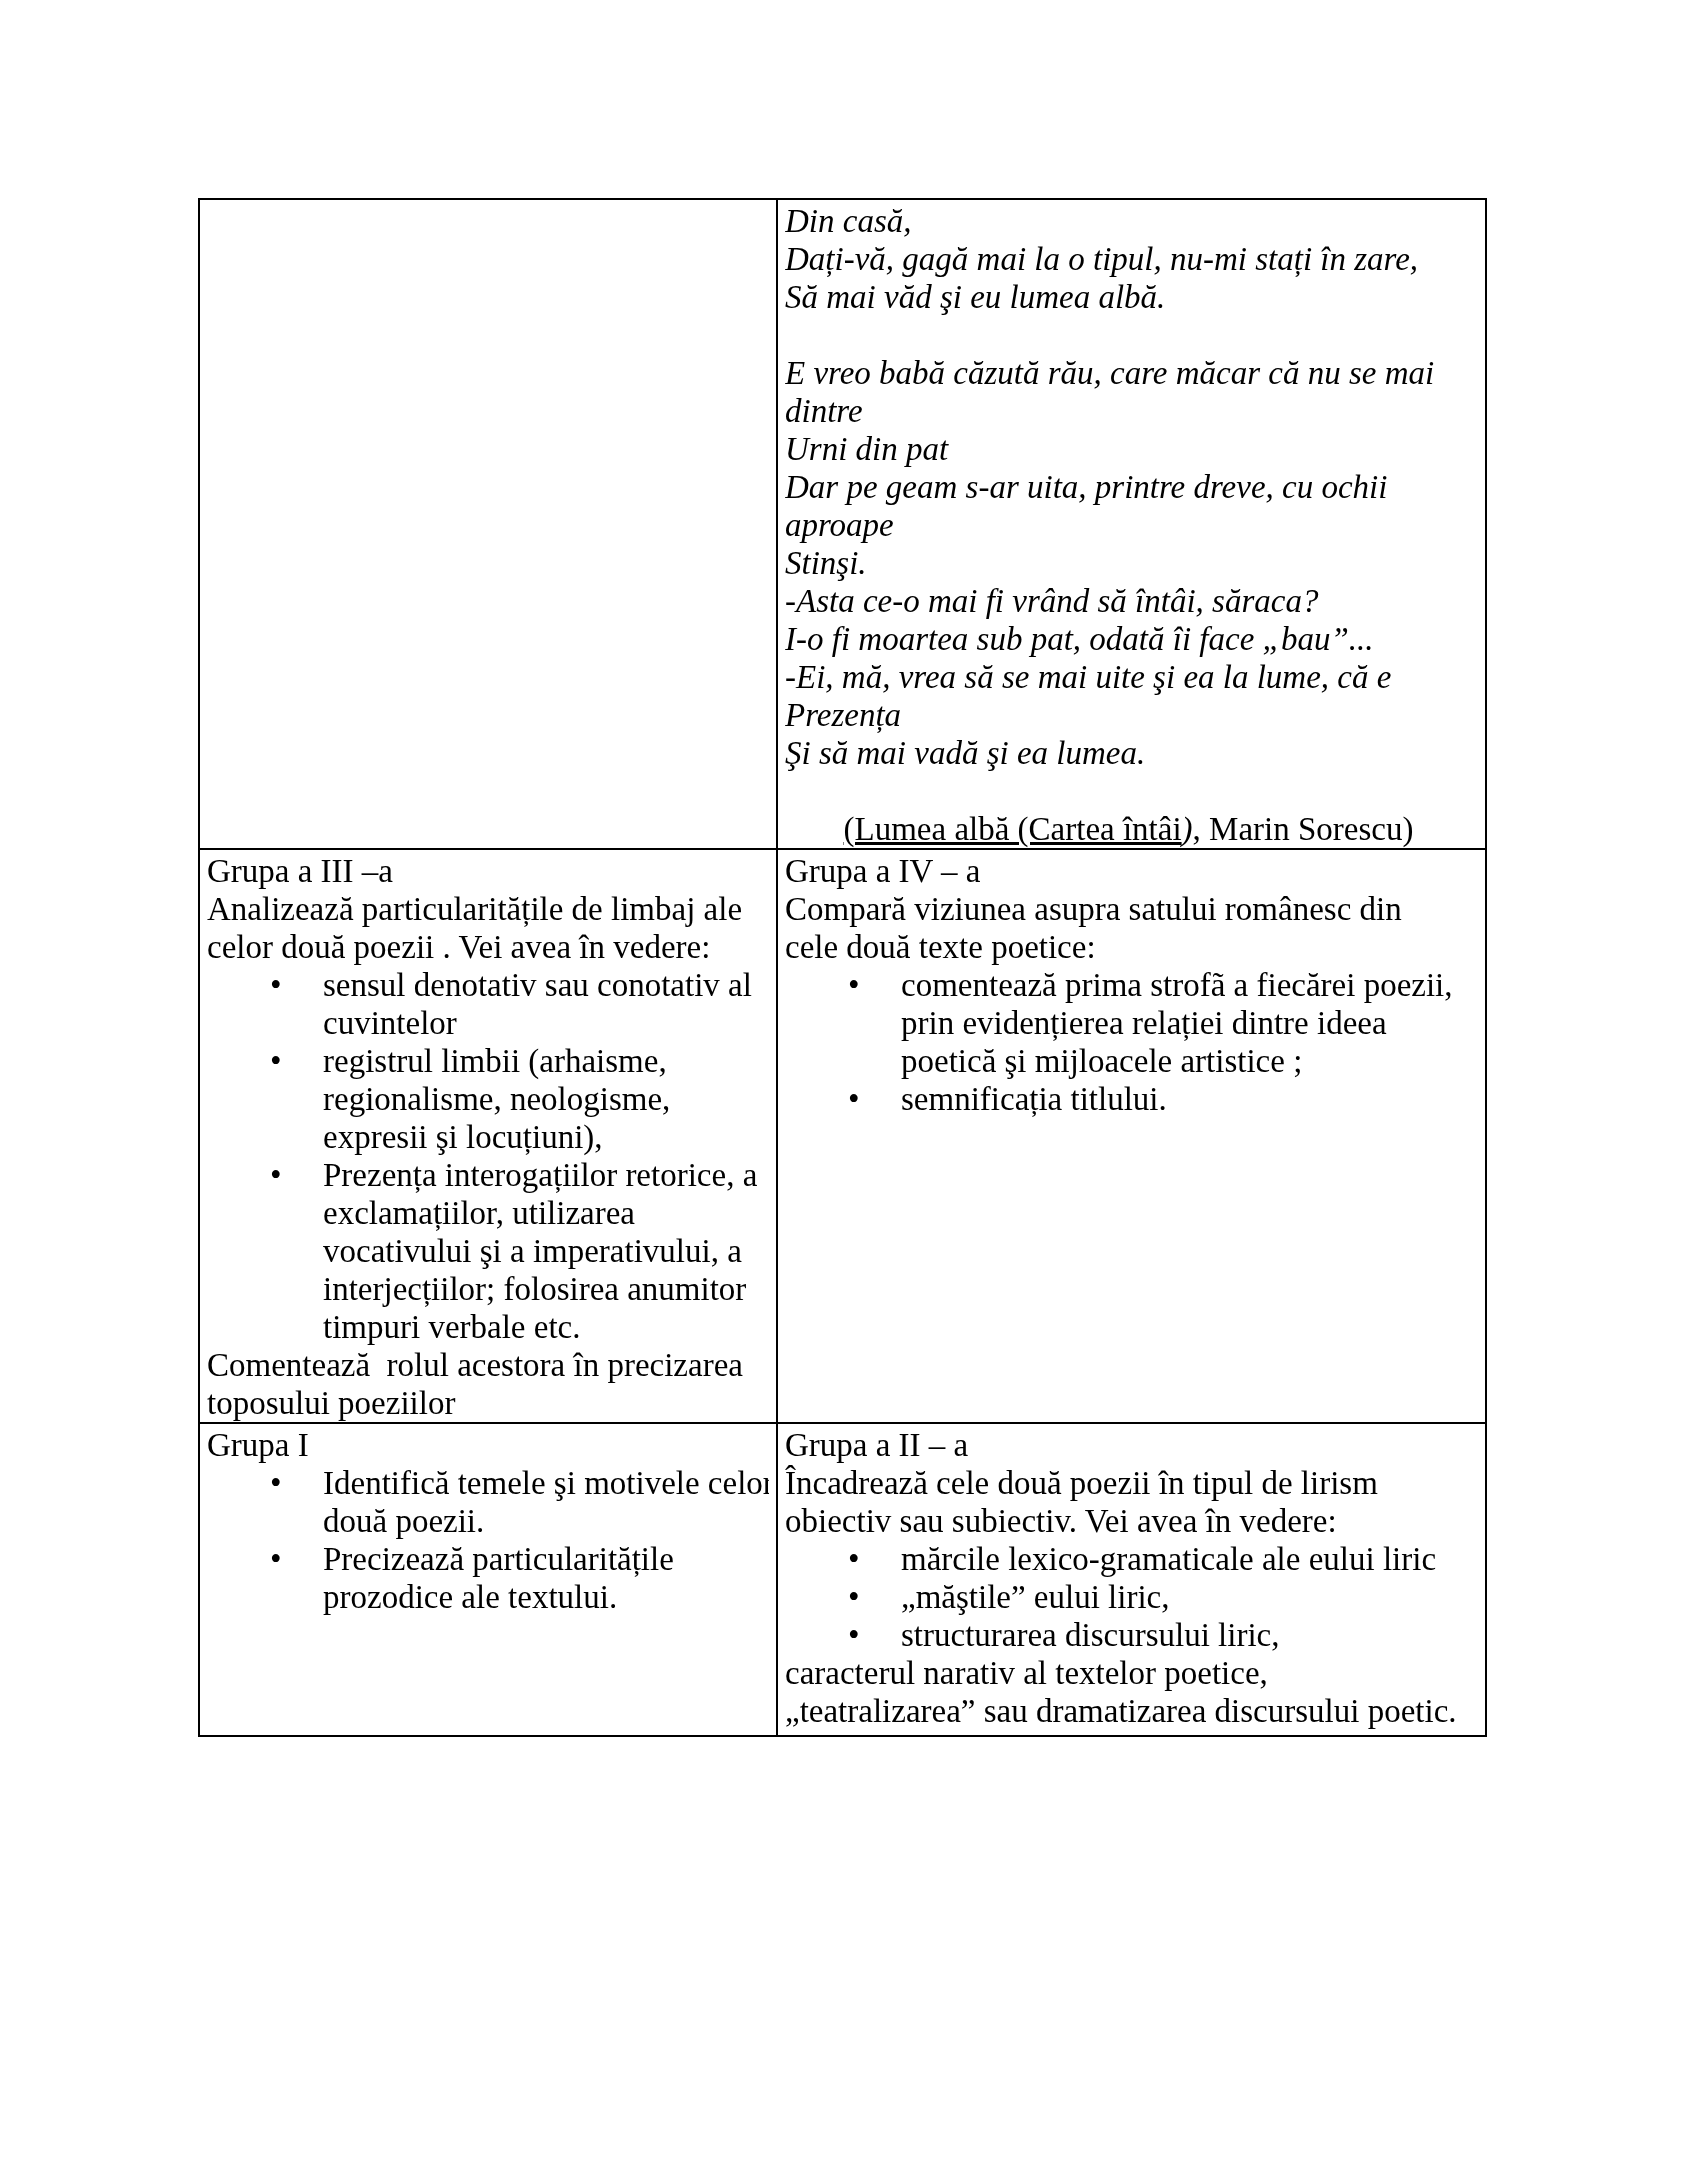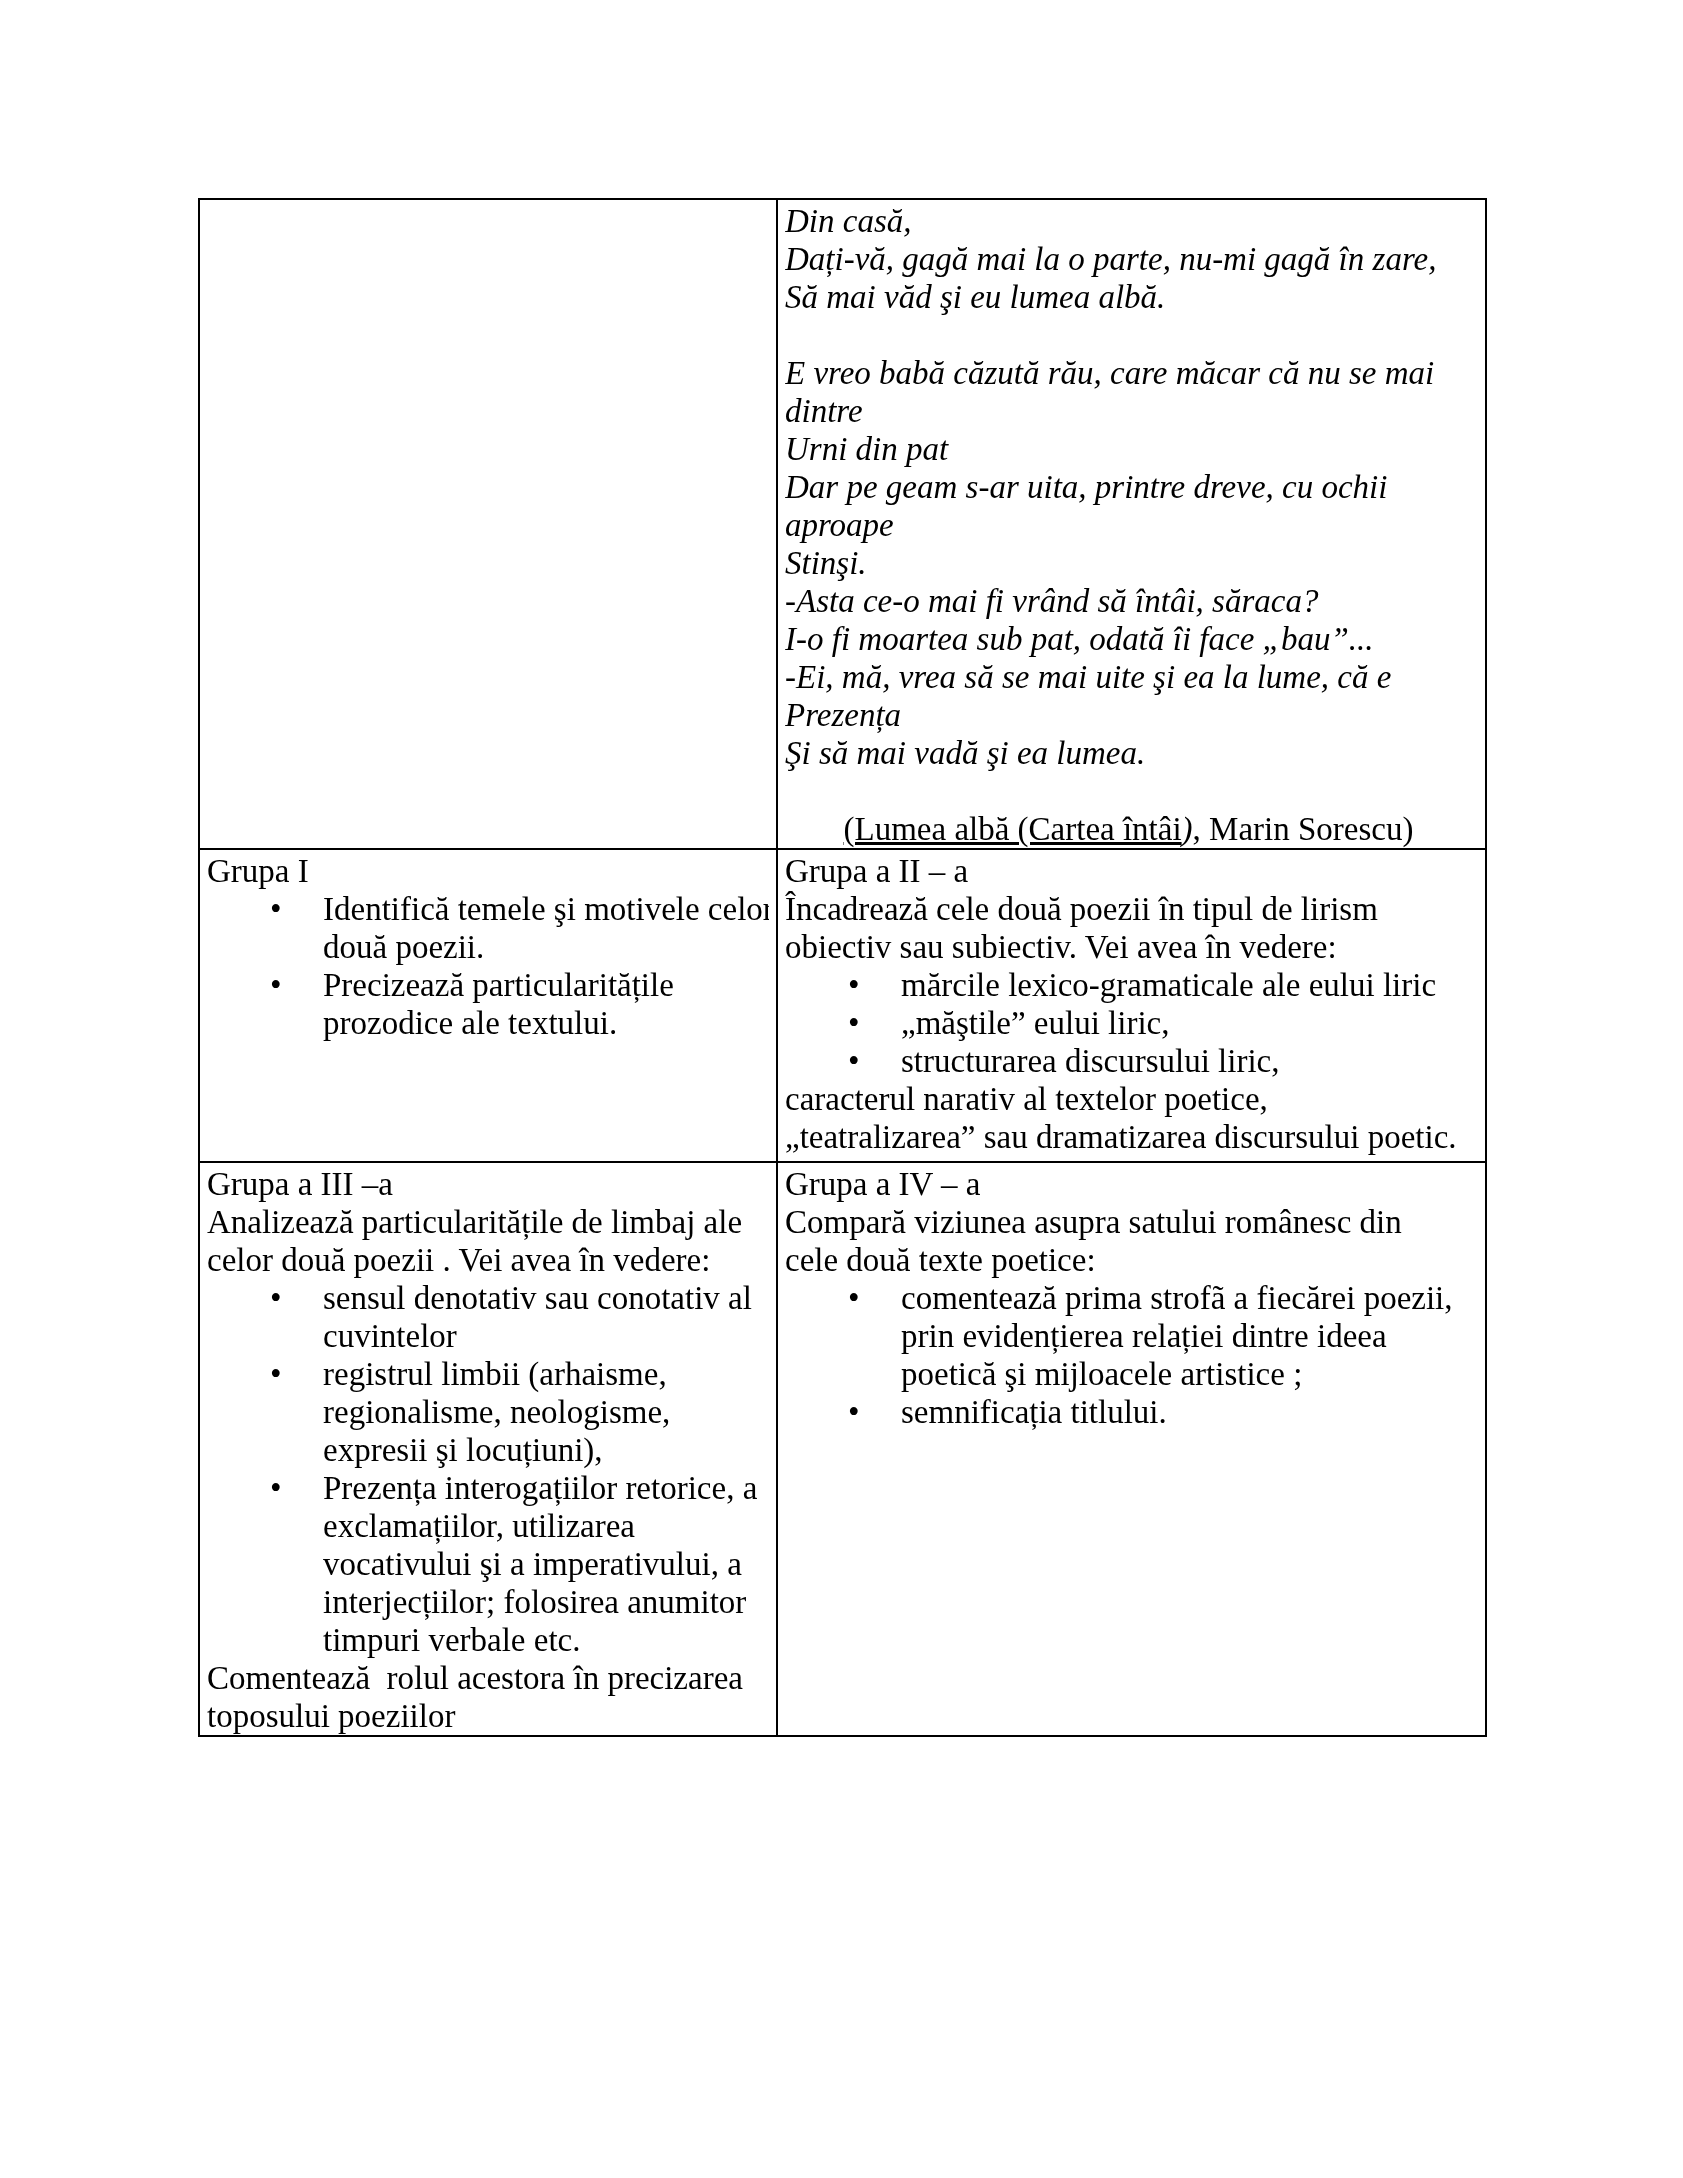--- a/index.html
+++ b/index.html
@@ -62,90 +62,41 @@
   <tbody>
 
     <tr style="height:644px;">
       <td class="cell">
           <div class="cellwrap"></div>
         </td>
       <td class="cell">
         <div class="cellwrap">
           <div class="poem">
             <div class="poem-line">Din casă,</div>
-            <div class="poem-line">Dați-vă, gagă mai la o parte, nu-mi gagă în zare,</div>
+            <div class="poem-line">Dați-vă, gagă mai la o tipul, nu-mi stați în zare,</div>
             <div class="poem-line">Să mai văd şi eu lumea albă.</div>
             <div class="poem-line"></div>
             <div class="poem-line">E vreo babă căzută rău, care măcar că nu se mai</div>
             <div class="poem-line">dintre</div>
             <div class="poem-line">Urni din pat</div>
             <div class="poem-line">Dar pe geam s-ar uita, printre dreve, cu ochii</div>
             <div class="poem-line">aproape</div>
             <div class="poem-line">Stinşi.</div>
             <div class="poem-line">-Asta ce-o mai fi vrând să întâi, săraca?</div>
             <div class="poem-line">I-o fi moartea sub pat, odată îi face „bau”...</div>
             <div class="poem-line">-Ei, mă, vrea să se mai uite şi ea la lume, că e</div>
             <div class="poem-line">Prezența</div>
             <div class="poem-line">Şi să mai vadă şi ea lumea.</div>
             <div class="poem-line"></div>
           </div>
           <div class="attribution"><span class="underline">(Lumea albă (Cartea întâi</span><span class="ital">)</span><span>, Marin Sorescu)</span></div>
         </div>
       </td>
     </tr>
 
-    <tr style="height:313px;">
-      <td class="cell">
-        <div class="cellwrap">
-          <div class="line">Grupa I</div>
-          <div class="bullet-item">
-            <span class="bullet-marker">•</span>
-            <span class="bullet-lines">
-              <span class="line">Identifică temele şi motivele celor</span>
-              <span class="line">două poezii.</span>
-            </span>
-          </div>
-          <div class="bullet-item">
-            <span class="bullet-marker">•</span>
-            <span class="bullet-lines">
-              <span class="line">Precizează particularitățile</span>
-              <span class="line">prozodice ale textului.</span>
-            </span>
-          </div>
-        </div>
-      </td>
-      <td class="cell">
-        <div class="cellwrap">
-          <div class="line">Grupa a II – a</div>
-          <div class="line">Încadrează cele două poezii în tipul de lirism</div>
-          <div class="line">obiectiv sau subiectiv. Vei avea în vedere:</div>
-          <div class="bullet-item">
-            <span class="bullet-marker">•</span>
-            <span class="bullet-lines">
-              <span class="line">mărcile lexico-gramaticale ale eului liric</span>
-            </span>
-          </div>
-          <div class="bullet-item">
-            <span class="bullet-marker">•</span>
-            <span class="bullet-lines">
-              <span class="line">„măştile” eului liric,</span>
-            </span>
-          </div>
-          <div class="bullet-item">
-            <span class="bullet-marker">•</span>
-            <span class="bullet-lines">
-              <span class="line">structurarea discursului liric,</span>
-            </span>
-          </div>
-          <div class="line">caracterul narativ al textelor poetice,</div>
-          <div class="line">„teatralizarea” sau dramatizarea discursului poetic.</div>
-        </div>
-      </td>
-    </tr>
-
     <tr style="height:568px;">
       <td class="cell">
         <div class="cellwrap">
           <div class="line">Grupa a III –a</div>
           <div class="line">Analizează particularitățile de limbaj ale</div>
           <div class="line">celor două poezii . Vei avea în vedere:</div>
           <div class="bullet-item">
             <span class="bullet-marker">•</span>
             <span class="bullet-lines">
               <span class="line">sensul denotativ sau conotativ al</span>
@@ -189,15 +140,64 @@
           </div>
           <div class="bullet-item">
             <span class="bullet-marker">•</span>
             <span class="bullet-lines">
               <span class="line">semnificația titlului.</span>
             </span>
           </div>
         </div>
       </td>
     </tr>
+
+    <tr style="height:313px;">
+      <td class="cell">
+        <div class="cellwrap">
+          <div class="line">Grupa I</div>
+          <div class="bullet-item">
+            <span class="bullet-marker">•</span>
+            <span class="bullet-lines">
+              <span class="line">Identifică temele şi motivele celor</span>
+              <span class="line">două poezii.</span>
+            </span>
+          </div>
+          <div class="bullet-item">
+            <span class="bullet-marker">•</span>
+            <span class="bullet-lines">
+              <span class="line">Precizează particularitățile</span>
+              <span class="line">prozodice ale textului.</span>
+            </span>
+          </div>
+        </div>
+      </td>
+      <td class="cell">
+        <div class="cellwrap">
+          <div class="line">Grupa a II – a</div>
+          <div class="line">Încadrează cele două poezii în tipul de lirism</div>
+          <div class="line">obiectiv sau subiectiv. Vei avea în vedere:</div>
+          <div class="bullet-item">
+            <span class="bullet-marker">•</span>
+            <span class="bullet-lines">
+              <span class="line">mărcile lexico-gramaticale ale eului liric</span>
+            </span>
+          </div>
+          <div class="bullet-item">
+            <span class="bullet-marker">•</span>
+            <span class="bullet-lines">
+              <span class="line">„măştile” eului liric,</span>
+            </span>
+          </div>
+          <div class="bullet-item">
+            <span class="bullet-marker">•</span>
+            <span class="bullet-lines">
+              <span class="line">structurarea discursului liric,</span>
+            </span>
+          </div>
+          <div class="line">caracterul narativ al textelor poetice,</div>
+          <div class="line">„teatralizarea” sau dramatizarea discursului poetic.</div>
+        </div>
+      </td>
+    </tr>
   </tbody>
 </table>
 
 
 </body></html>

